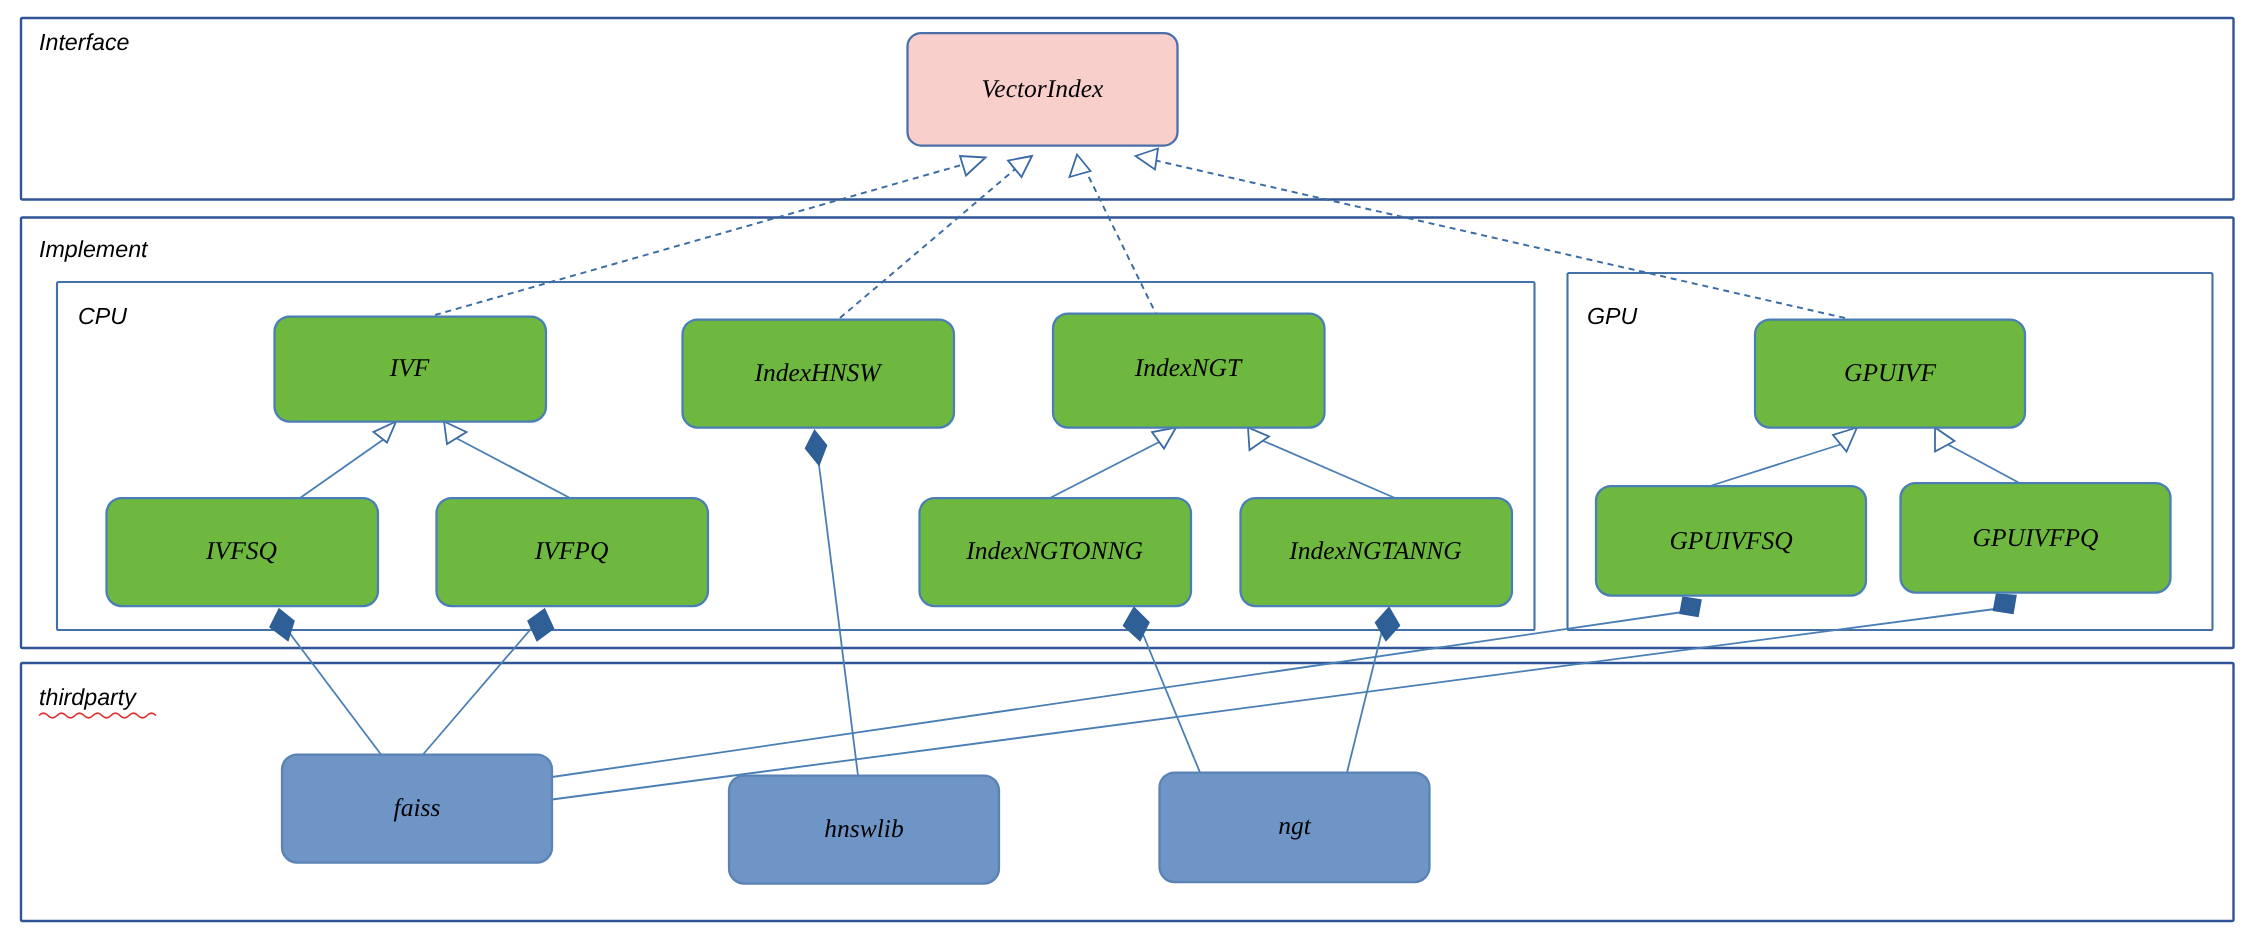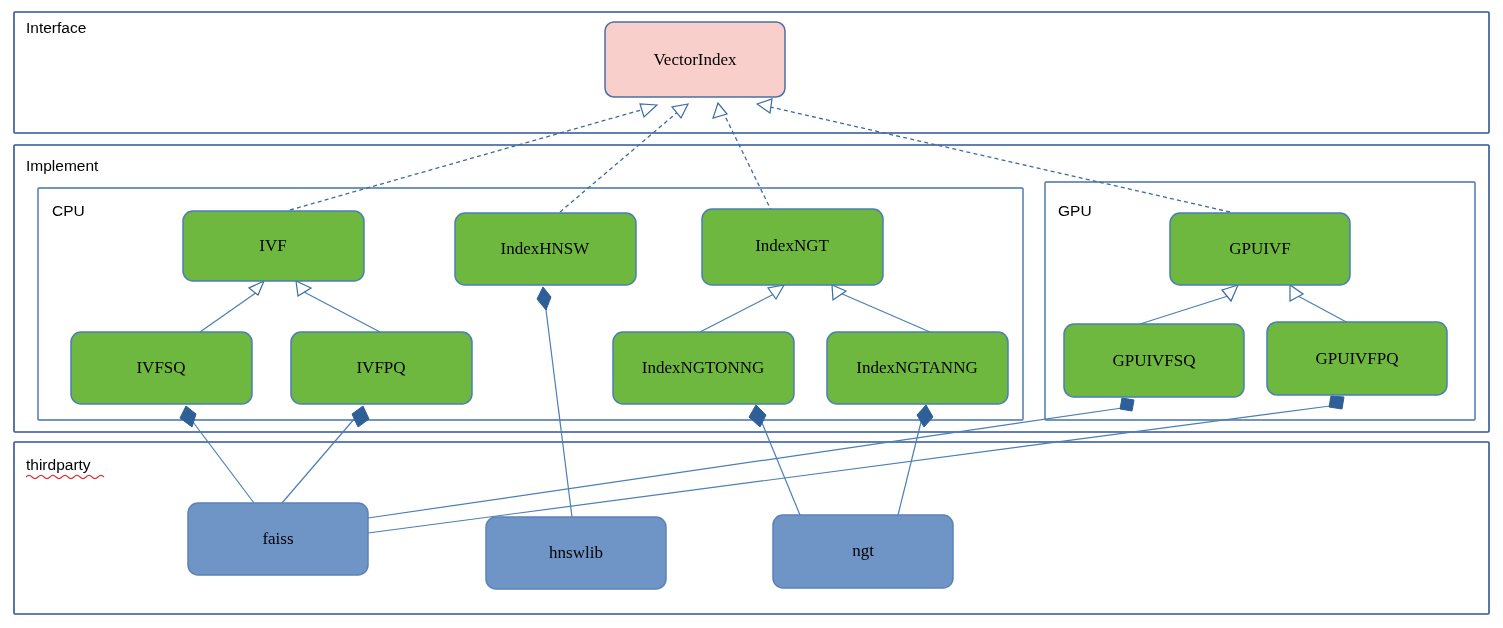--- a/index.html
+++ b/index.html
@@ -10,20 +10,21 @@
   body {
     width: 1503px;
     height: 628px;
     font-family: "Liberation Serif", serif;
     overflow: hidden;
   }
   #diagram-root {
     position: relative;
     width: 1453px;
     height: 628px;
+    font-style: italic;
   }
   svg#canvas {
     position: absolute;
     top: 0;
     left: 0;
     width: 1503px;
     height: 628px;
   }
   .container-rect {
     fill: #ffffff;

